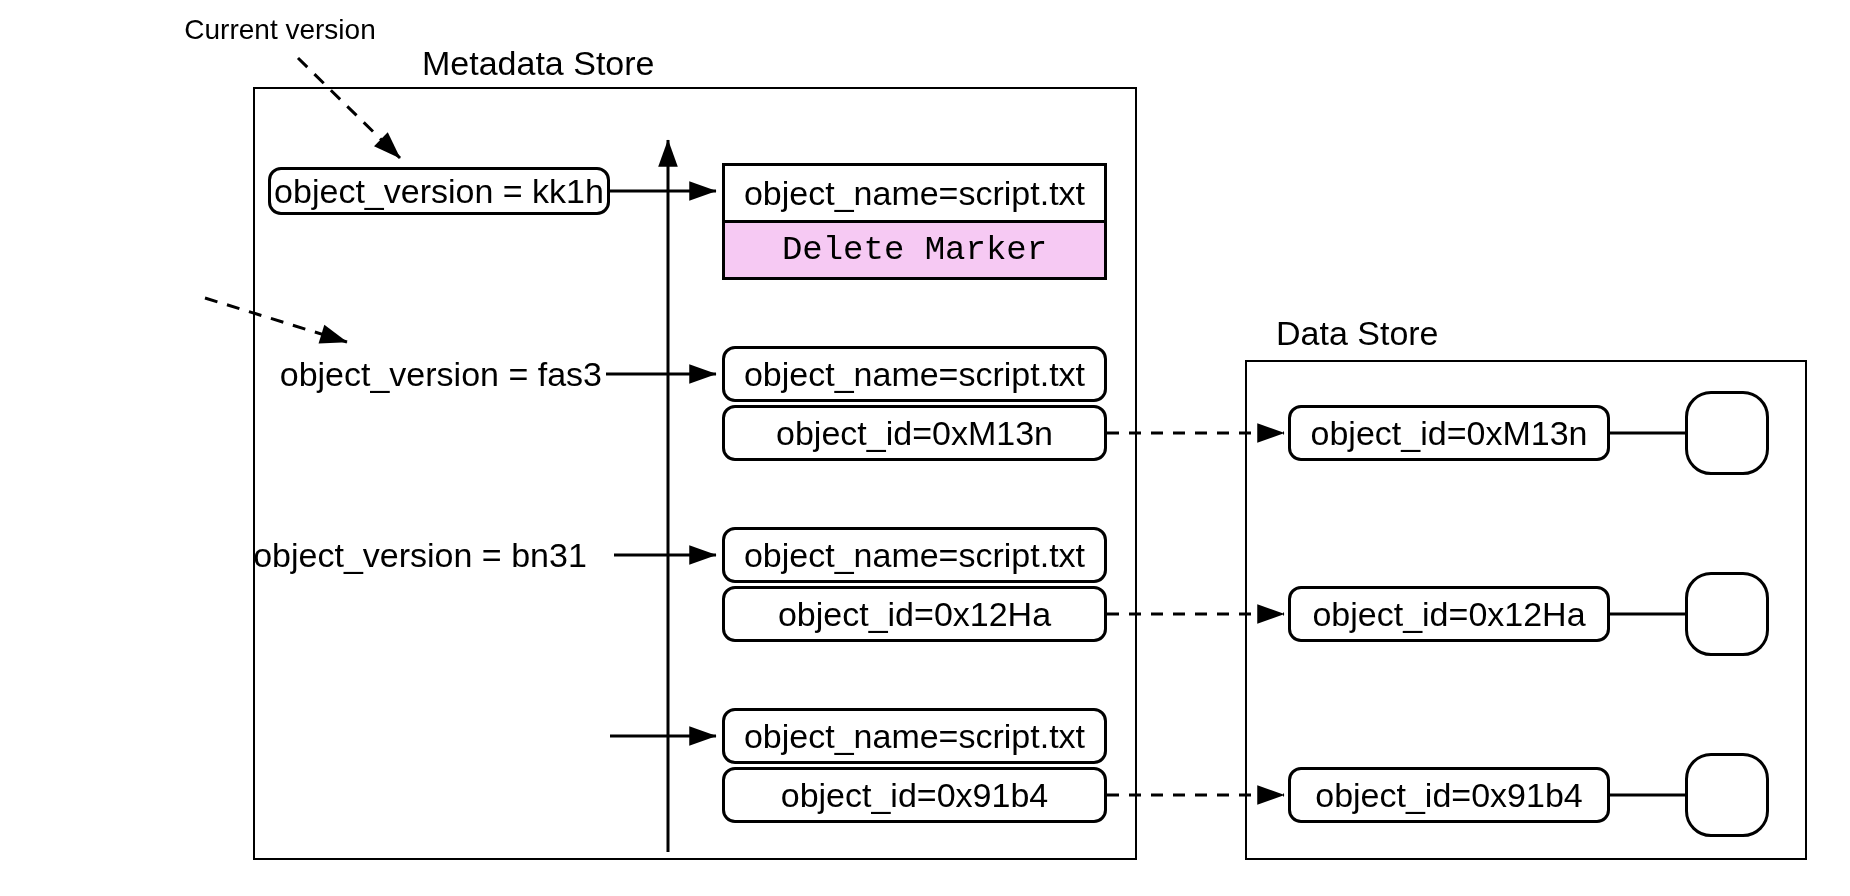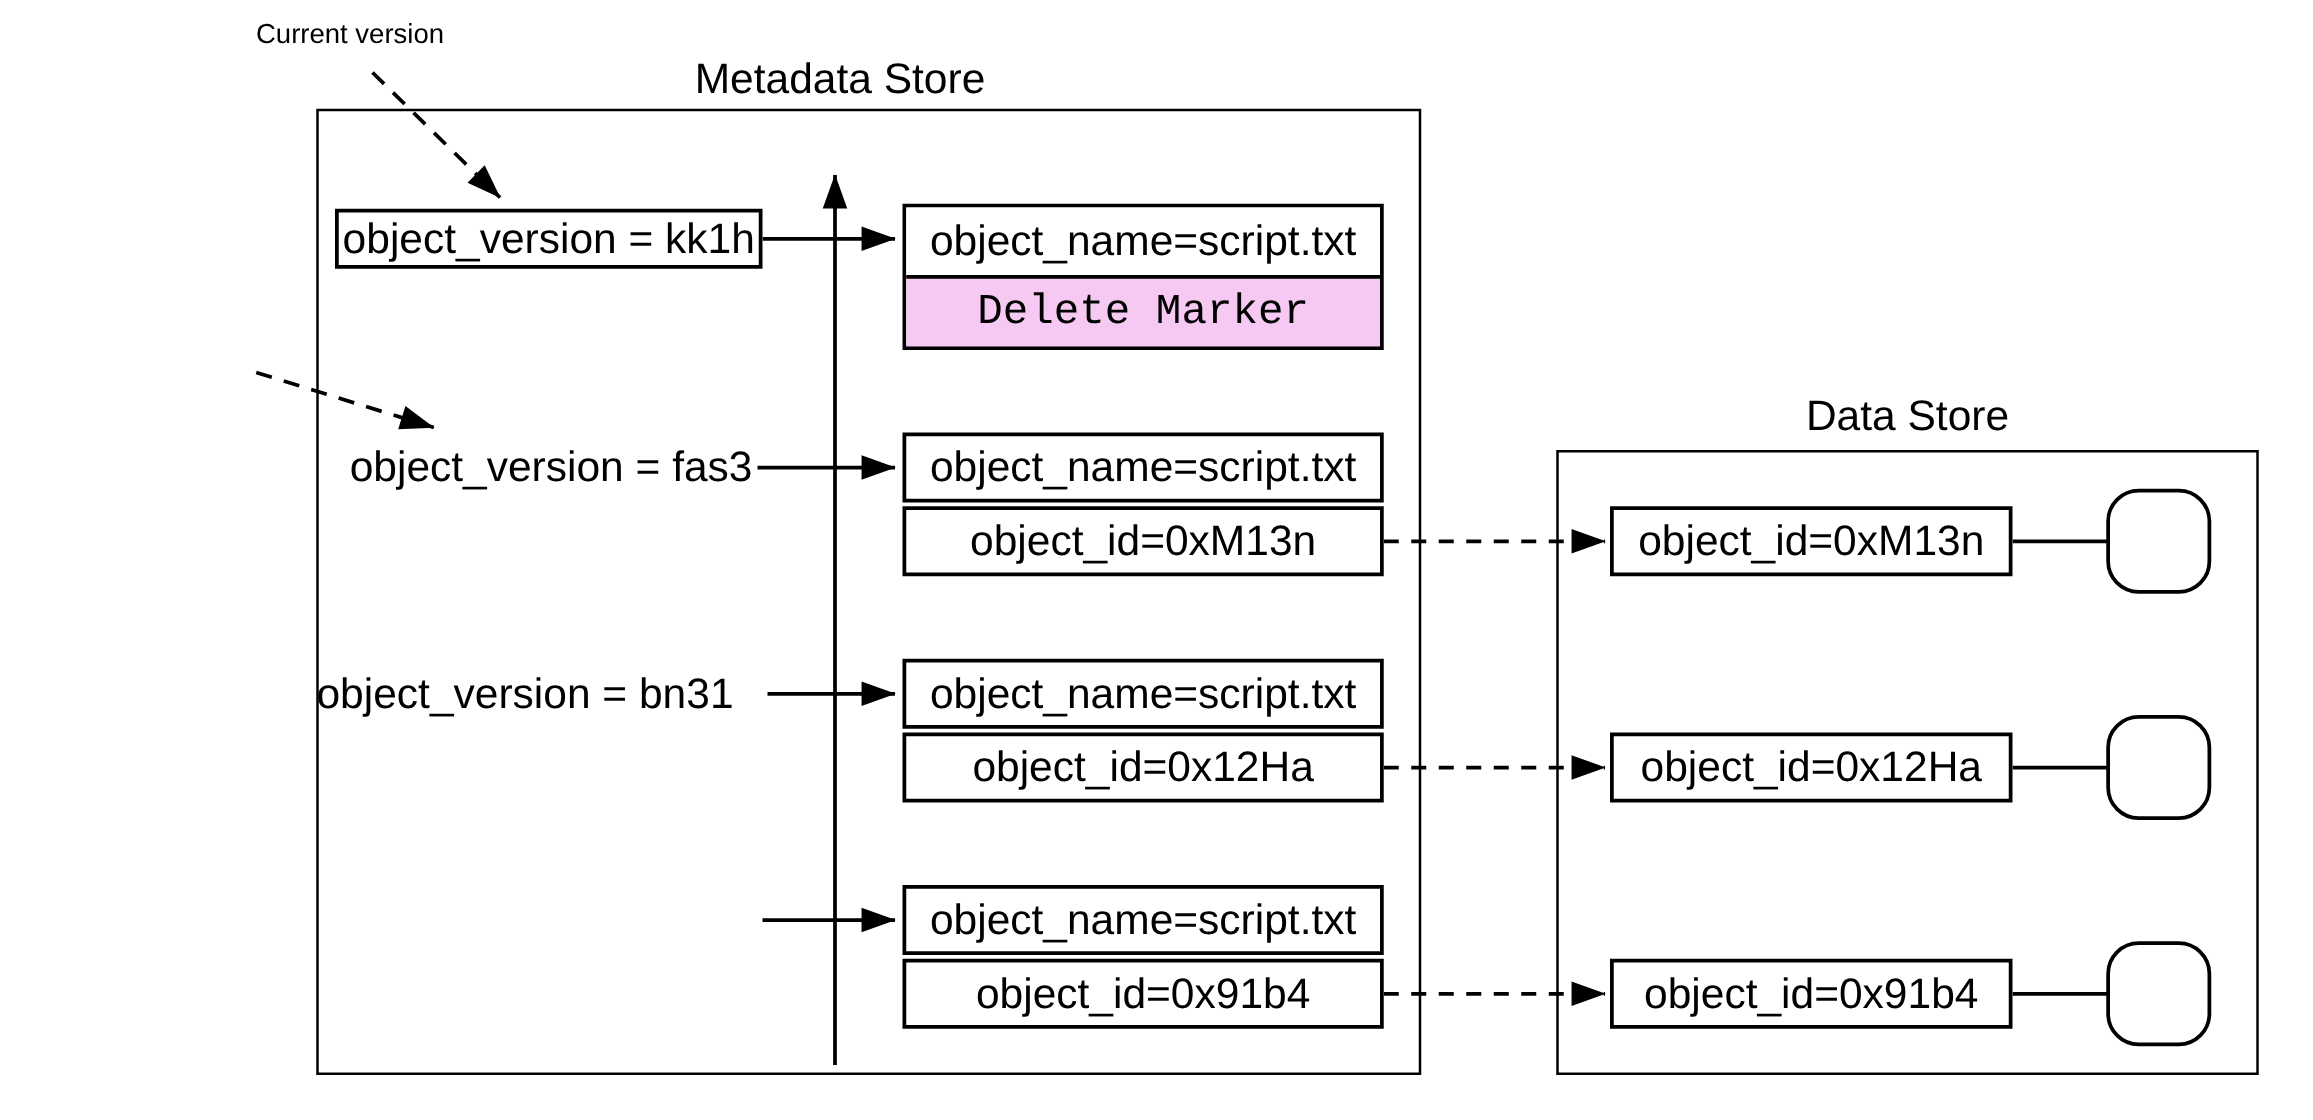--- a/index.html
+++ b/index.html
@@ -1,30 +1,30 @@
 <!DOCTYPE html>
 <html><head>
 <meta charset="utf-8">
 <style>
   html,body{margin:0;padding:0;background:#ffffff;}
   .canvas{
     position:relative;width:1850px;height:896px;background:#ffffff;overflow:hidden;
     font-family:"Liberation Sans","DejaVu Sans",sans-serif;color:#000;
   }
   .abs{position:absolute;box-sizing:border-box;}
-  .center{display:flex;align-items:center;justify-content:center;}
+  .center{display:flex;align-items:center;justify-content:center;border-radius:13px;}
   .container-box{border:2px solid #000;background:transparent;z-index:2;}
-  .store-title{font-size:34px;text-align:center;z-index:3;}
+  .store-title{font-size:34px;text-align:left;z-index:3;}
   .node{border:3px solid #000;background:#fff;z-index:3;font-size:34px;white-space:nowrap;}
   .record{border:3px solid #000;background:#fff;z-index:3;}
   .record .cell{box-sizing:border-box;font-size:34px;white-space:nowrap;
     display:flex;align-items:center;justify-content:center;background:#fff;}
   .record .cell.marker{border-top:3px solid #000;}
   .version-label{font-size:34px;text-align:right;z-index:3;white-space:nowrap;}
-  .annotation{font-size:22px;text-align:center;z-index:3;}
+  .annotation{font-size:28px;text-align:center;z-index:3;}
   .blob{border:3px solid #000;border-radius:26px;background:#fff;z-index:3;}
   svg.wires{position:absolute;left:0;top:0;z-index:1;pointer-events:none;}
 </style>
 </head>
 <body>
 
 <div class="canvas">
 
   <svg class="wires" width="1850" height="896" viewBox="0 0 1850 896">
     <defs>

